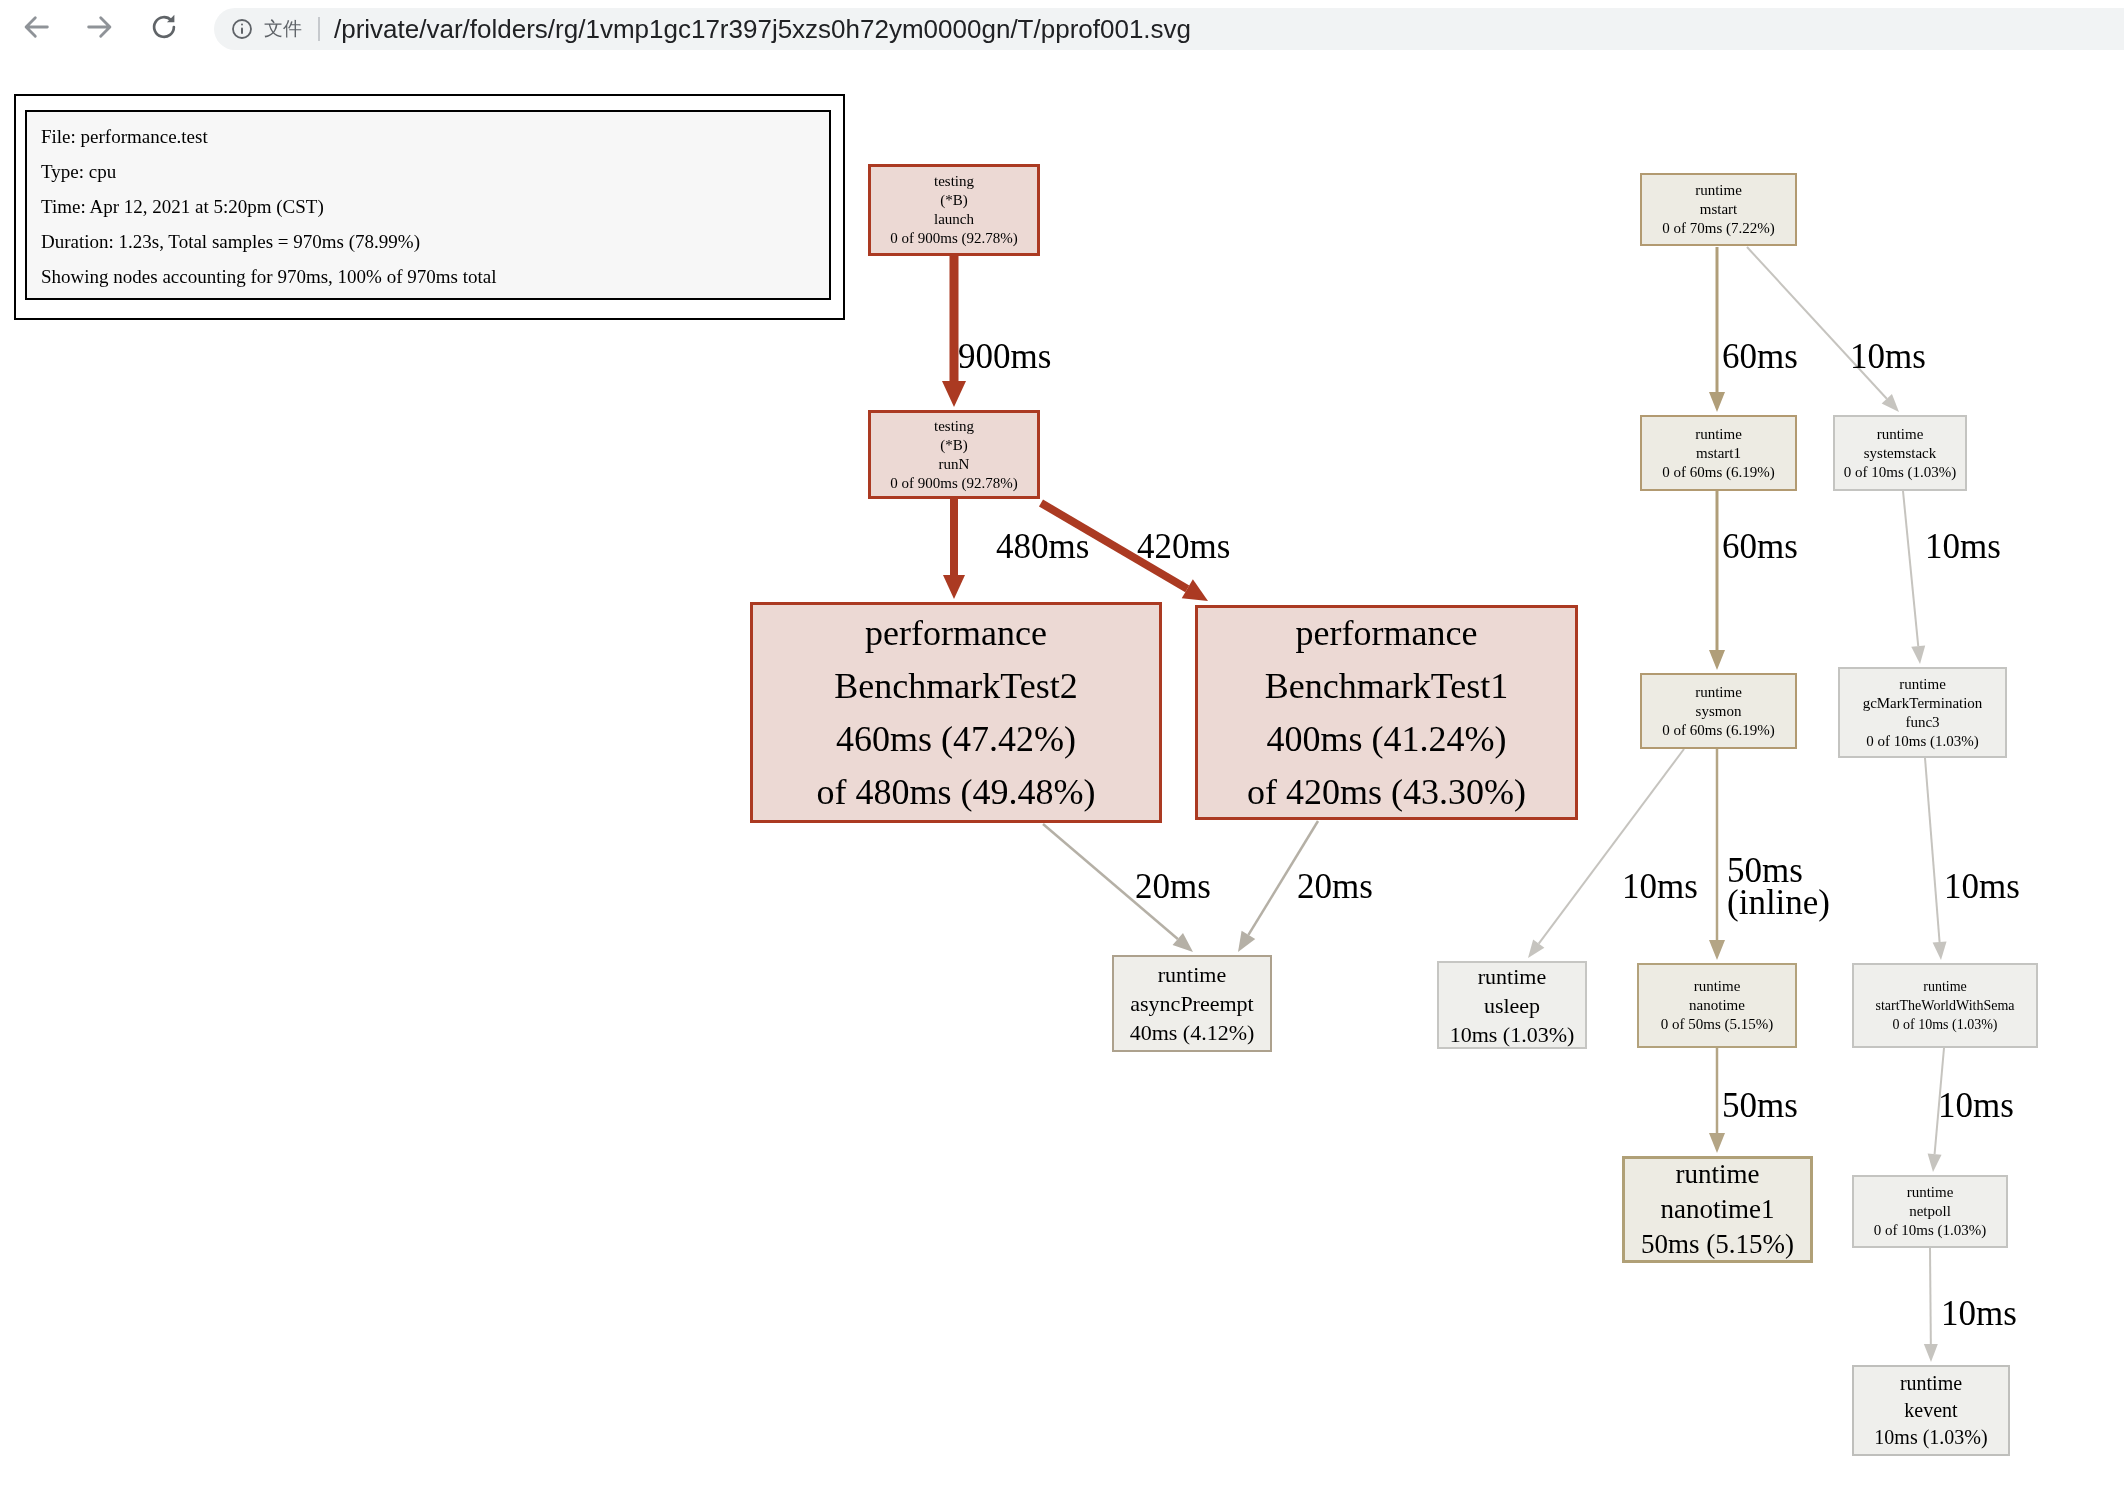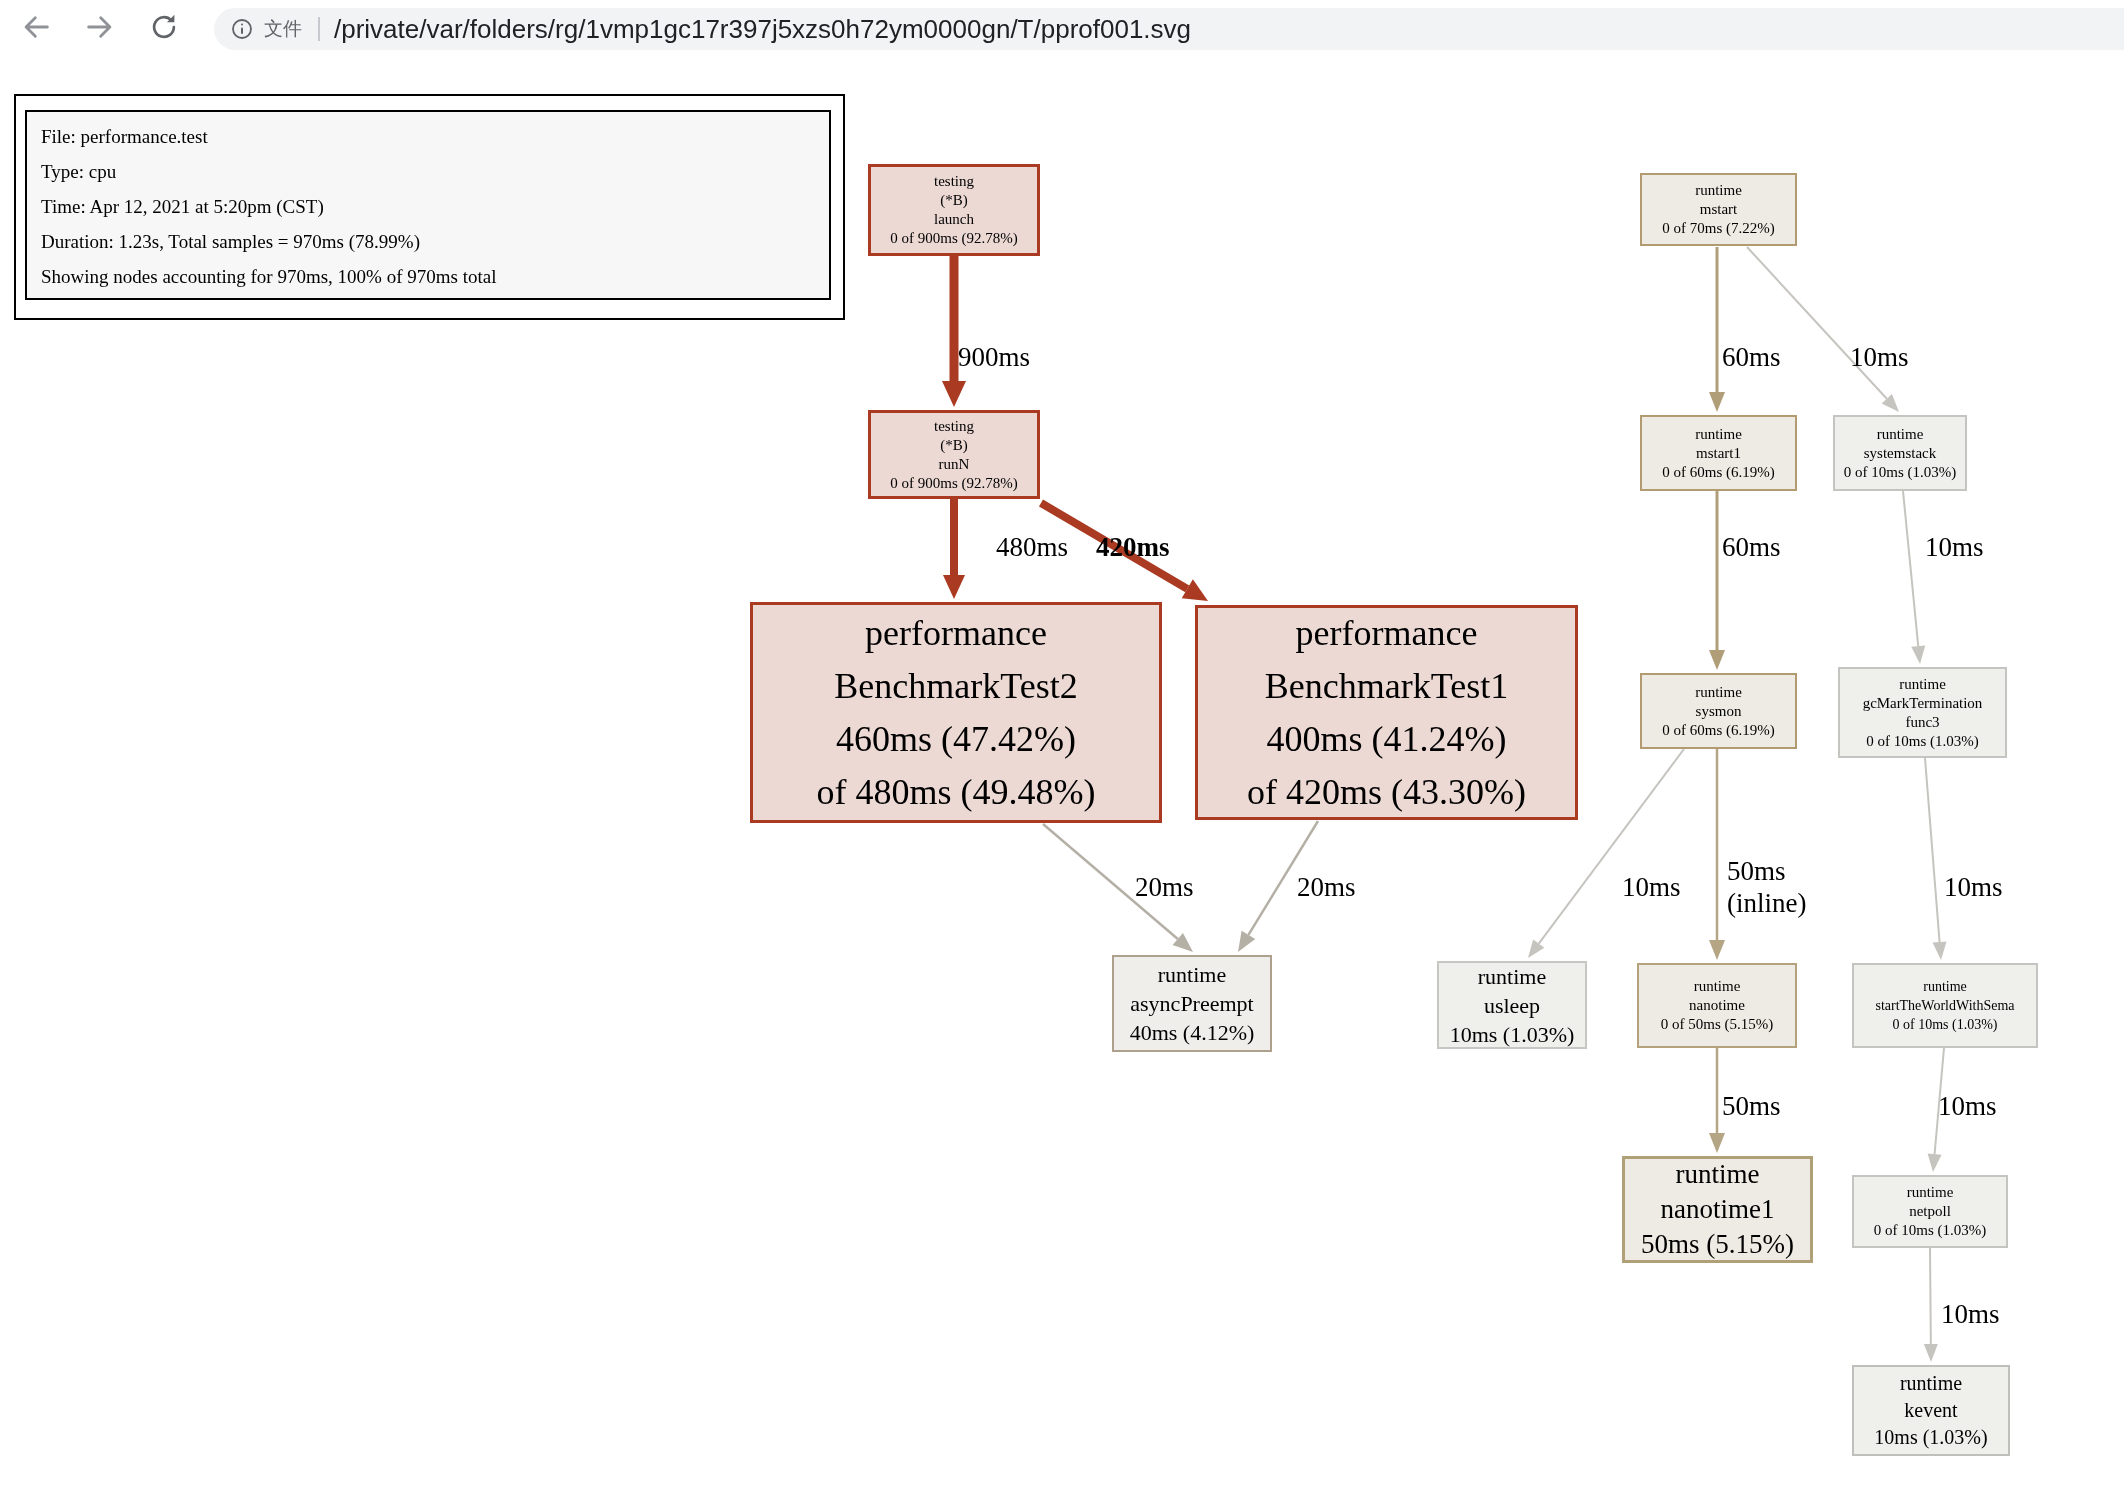--- a/index.html
+++ b/index.html
@@ -22,21 +22,21 @@
   #legend-inner{position:absolute;left:9px;top:14px;width:806px;height:190px;
                 border:2px solid #000;background:#f7f7f7;box-sizing:border-box;
                 padding:7px 0 0 14px;}
   .legend-line{font-size:19px;line-height:35px;color:#000;white-space:nowrap;}
   
   #edge-layer{position:absolute;left:0;top:0;pointer-events:none;}
   #graph-layer{position:absolute;left:0;top:0;width:2124px;height:1486px;}
   .node{position:absolute;box-sizing:border-box;border-style:solid;display:flex;
         flex-direction:column;align-items:center;justify-content:center;text-align:center;
         color:#000;white-space:nowrap;}
-  .edge-label{position:absolute;color:#000;font-size:27px;line-height:32px;white-space:nowrap;}
+  .edge-label{position:absolute;color:#000;font-size:35px;line-height:32px;white-space:nowrap;}
 </style>
 </head>
 <body>
 
 <div id="page">
 
   <div id="toolbar">
     <div class="nav-btn" id="back-btn">
       <span>
         <svg width="34" height="34" viewBox="0 0 24 24">
@@ -145,21 +145,21 @@
         <polygon points="1931,1362 1923.8423806356448,1344.0620936273208 1937.841842039457,1343.939291334305" fill="#c6c4bf"></polygon>
       </g>
     </svg>
   <div id="graph-layer">
       <div class="edge-label" style="left: 958px; top: 341px;">
         <div>900ms</div>
       </div>
       <div class="edge-label" style="left: 958px; top: 531px; padding-left: 38px;">
         <div>480ms</div>
       </div>
-      <div class="edge-label" style="left: 1096px; top: 531px; font-weight: bold;">
+      <div class="edge-label" style="left: 1137px; top: 531px;">
         <div>420ms</div>
       </div>
       <div class="edge-label" style="left: 1135px; top: 871px;">
         <div>20ms</div>
       </div>
       <div class="edge-label" style="left: 1297px; top: 871px;">
         <div>20ms</div>
       </div>
       <div class="edge-label" style="left: 1722px; top: 341px;">
         <div>60ms</div>

